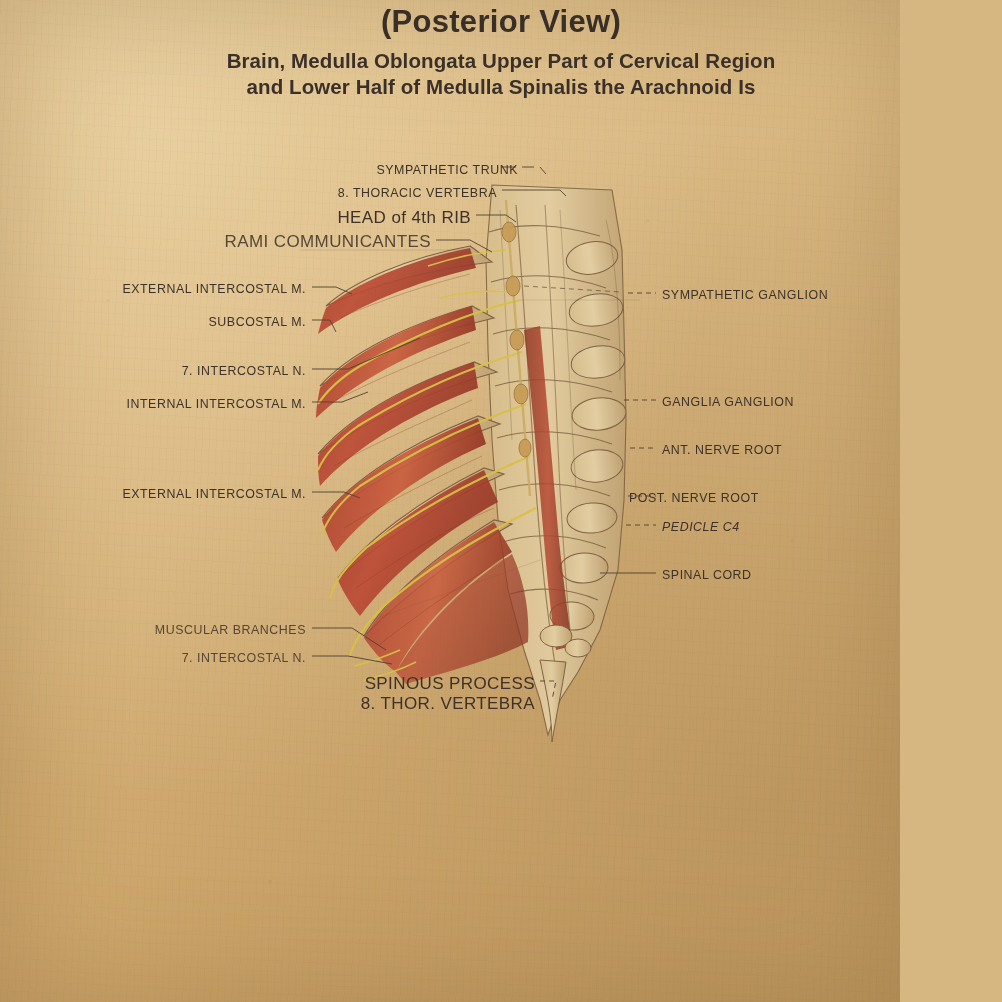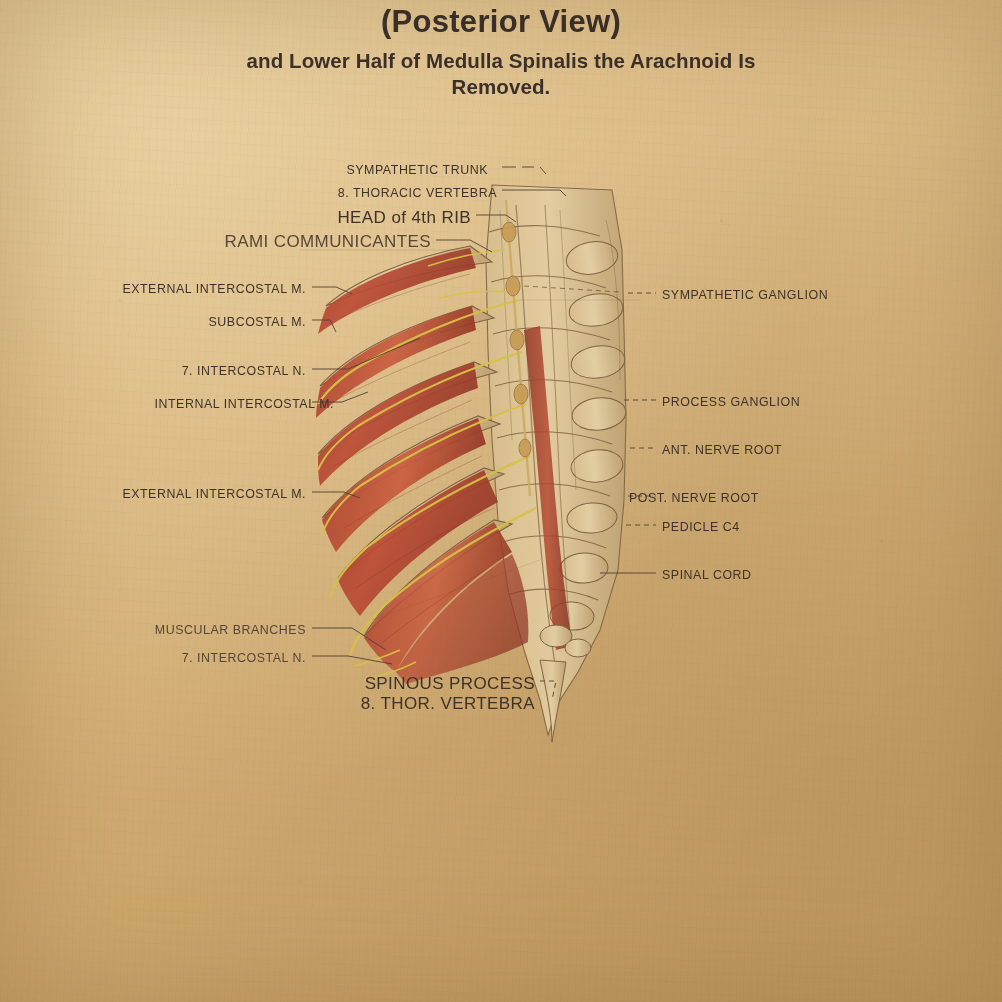--- a/index.html
+++ b/index.html
@@ -8,21 +8,21 @@
   }
   body {
     width: 1002px;
     height: 1002px;
     overflow: hidden;
     background: #d7b781;
     font-family: "Liberation Sans", sans-serif;
   }
   #page {
     position: relative;
-    width: 1002px;
+    width: 900px;
     height: 1002px;
     background:
       radial-gradient(ellipse at 18% 12%, rgba(255,240,200,0.40), rgba(255,240,200,0) 55%),
       radial-gradient(ellipse at 85% 80%, rgba(120,85,40,0.20), rgba(120,85,40,0) 60%),
       linear-gradient(175deg, #dcbd88 0%, #d5b27b 40%, #cfa96f 75%, #c9a268 100%);
     overflow: hidden;
   }
   
   #page::before {
     content: "";
@@ -110,22 +110,22 @@
   .lbl.faded { color: #4a3c30; opacity: 0.92; }
 </style>
 </head>
 <body>
 
 <div id="page">
 
   <div class="headings">
     <div class="view-title">(Posterior View)</div>
     <div class="subtitle">
+      <div>Brain, Medulla Oblongata Upper Part of Cervical Region</div>
       <div>and Lower Half of Medulla Spinalis the Arachnoid Is</div>
-      <div>Removed.</div>
     </div>
   </div>
 
   <svg id="figure" viewBox="0 0 1002 1002">
     <defs>
       <linearGradient id="boneG" x1="0" y1="0" x2="1" y2="0">
         <stop offset="0%" stop-color="#d7bd8d"></stop>
         <stop offset="45%" stop-color="#e3cfa4"></stop>
         <stop offset="100%" stop-color="#bfa273"></stop>
       </linearGradient>
@@ -286,37 +286,37 @@
 
       <g stroke="#6a5238" stroke-width="0.7" opacity="0.25" fill="none">
         <path d="M300,250 L470,250"></path>
         <path d="M372,620 L540,560"></path>
         <path d="M520,300 L640,300"></path>
       </g>
     </g>
   </svg>
 
   <div>
-    <div class="lbl r" style="left:488px; top:163px;">SYMPATHETIC TRUNK</div>
+    <div class="lbl r" style="left:518px; top:163px;">SYMPATHETIC TRUNK</div>
     <div class="lbl r" style="left:497px; top:186px;">8. THORACIC VERTEBRA</div>
     <div class="lbl r sm" style="left:471px; top:211px;">HEAD of 4th RIB</div>
     <div class="lbl r sm faded" style="left:431px; top:235px;">RAMI COMMUNICANTES</div>
 
     <div class="lbl r" style="left:306px; top:282px;">EXTERNAL INTERCOSTAL M.</div>
     <div class="lbl r" style="left:306px; top:315px;">SUBCOSTAL M.</div>
     <div class="lbl r" style="left:306px; top:364px;">7. INTERCOSTAL N.</div>
-    <div class="lbl r" style="left:306px; top:397px;margin-left:28px;">INTERNAL INTERCOSTAL M.</div>
+    <div class="lbl r" style="left:306px; top:397px;">INTERNAL INTERCOSTAL M.</div>
     <div class="lbl r" style="left:306px; top:487px;">EXTERNAL INTERCOSTAL M.</div>
     <div class="lbl r faded" style="left:306px; top:623px;">MUSCULAR BRANCHES</div>
     <div class="lbl r faded" style="left:306px; top:651px;text-align:center;">7. INTERCOSTAL N.</div>
 
     <div class="lbl l" style="left:662px; top:288px;">SYMPATHETIC GANGLION</div>
-    <div class="lbl l" style="left:662px; top:395px;">PROCESS GANGLION</div>
+    <div class="lbl l" style="left:662px; top:395px;">GANGLIA GANGLION</div>
     <div class="lbl l" style="left:662px; top:443px;">ANT. NERVE ROOT</div>
     <div class="lbl l" style="left:629px; top:491px;">POST. NERVE ROOT</div>
-    <div class="lbl l" style="left:662px; top:520px;">PEDICLE C4</div>
+    <div class="lbl l" style="left:662px; top:520px;font-style:italic;">PEDICLE C4</div>
     <div class="lbl l" style="left:662px; top:568px;">SPINAL CORD</div>
 
     <div class="lbl r sm" style="left:535px; top:677px;">SPINOUS PROCESS</div>
     <div class="lbl r sm" style="left:535px; top:697px;">8. THOR. VERTEBRA</div>
   </div>
 
 </div>
 
 </body></html>

